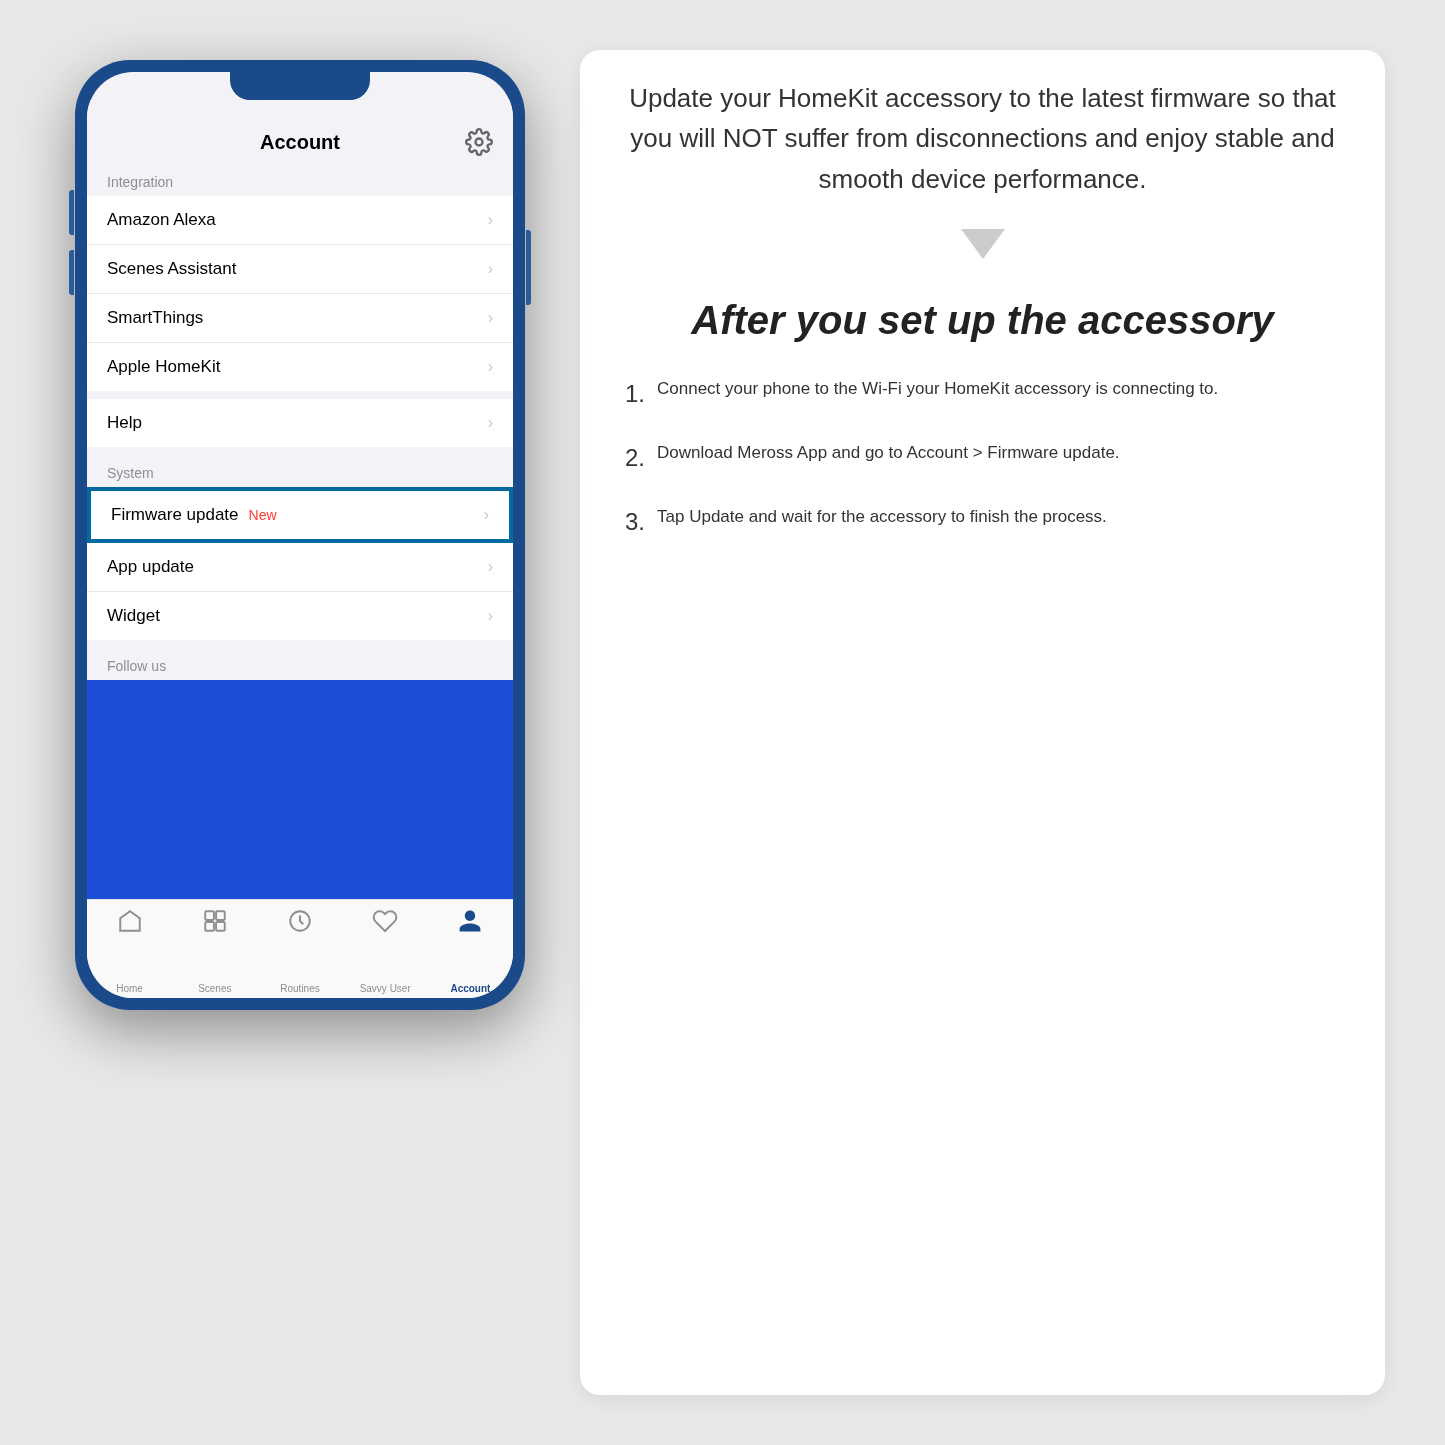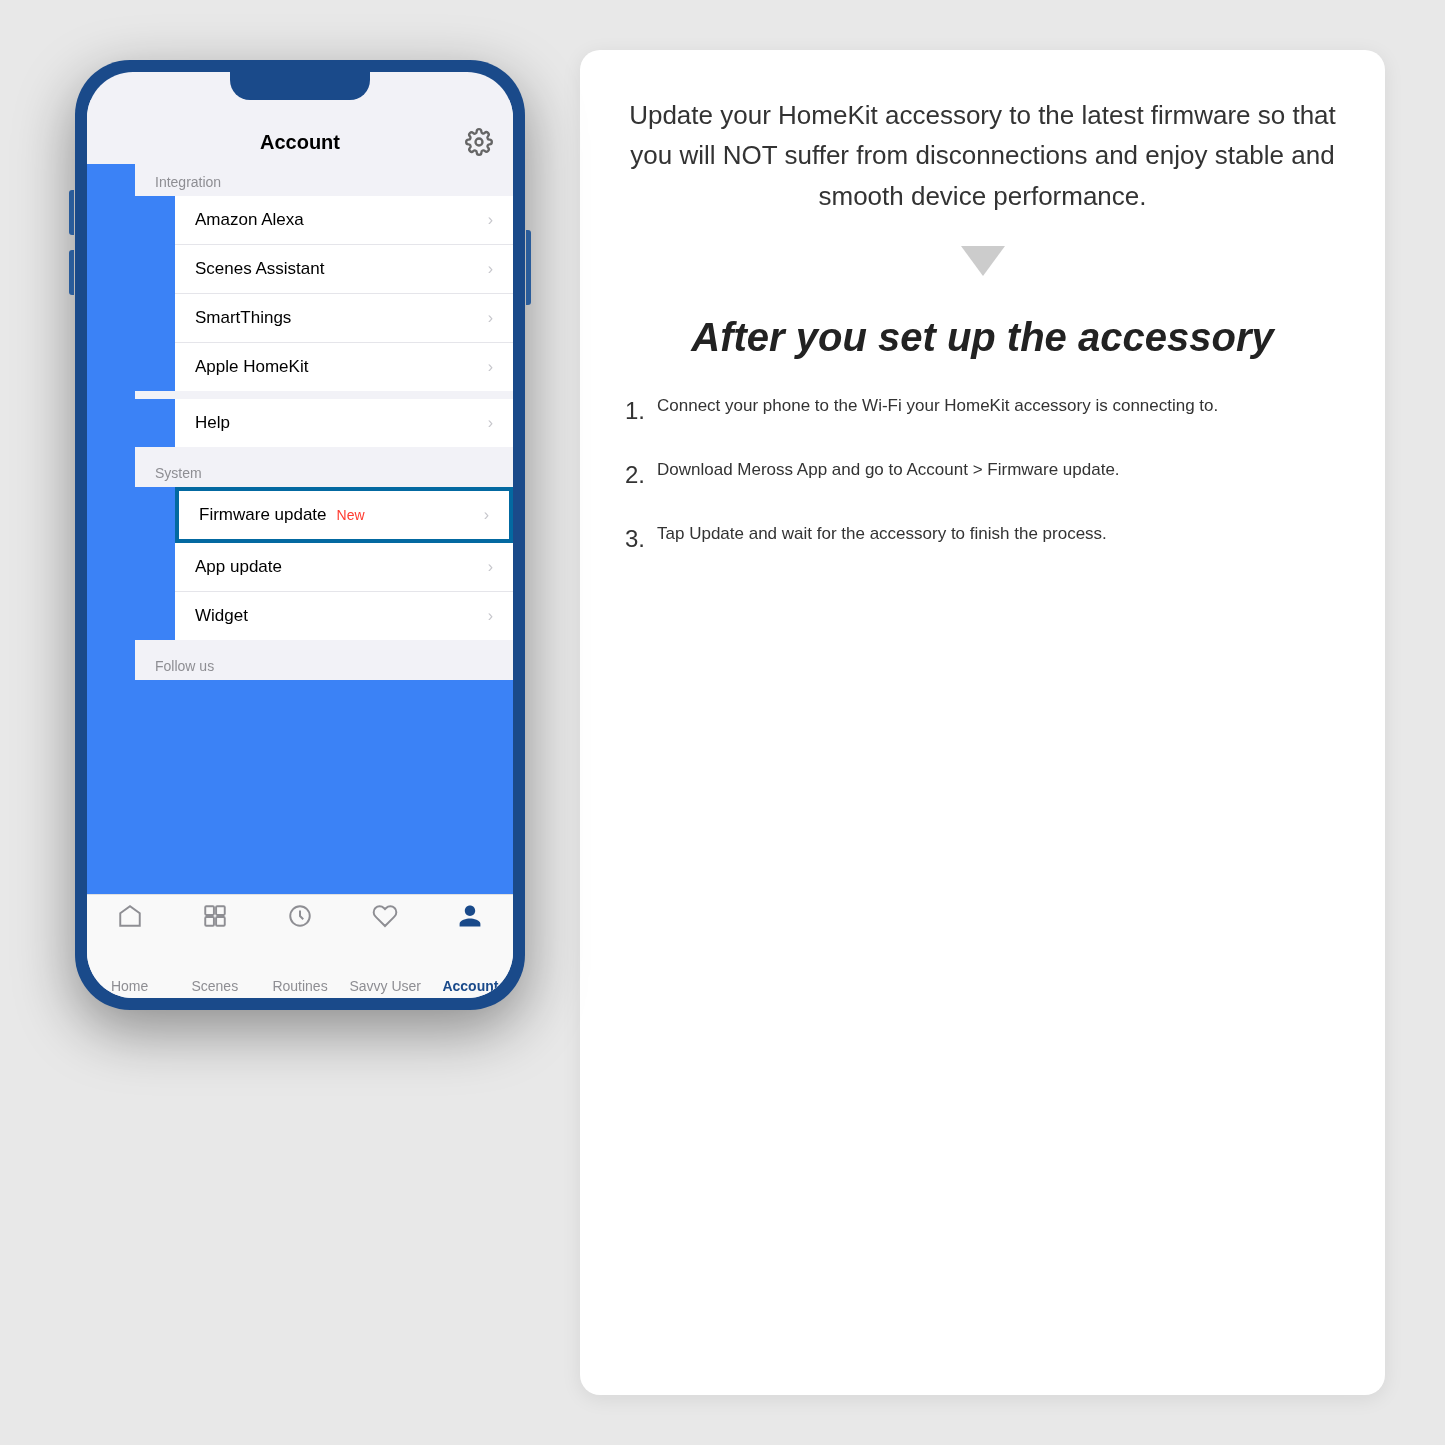--- a/index.html
+++ b/index.html
@@ -113,36 +113,34 @@
     }
     .gear-icon {
       width: 28px;
       height: 28px;
       color: #666;
     }
 
     
     .screen-content {
       flex: 1;
-      background-color: #3b82f6;
+      background-color: #1d4ed8;
       overflow: hidden;
-      padding-left: 48px;
     }
 
     .section-label {
       font-size: 14px;
       color: #8e8e93;
       padding: 10px 20px 6px;
       background-color: #f2f2f7;
     }
 
     .menu-group {
       background-color: #fff;
       margin-bottom: 0;
-      margin-left: 40px;
     }
 
     .menu-item {
       display: flex;
       align-items: center;
       justify-content: space-between;
       padding: 14px 20px;
       border-bottom: 1px solid #e5e5ea;
       background-color: #fff;
     }
@@ -191,21 +189,21 @@
     }
     .tab-icon {
       width: 26px;
       height: 26px;
       color: #8e8e93;
     }
     .tab-icon.active {
       color: #1a4a8a;
     }
     .tab-label {
-      font-size: 14px;
+      font-size: 10px;
       color: #8e8e93;
       margin-top: 46px;
     }
     .tab-label.active {
       color: #1a4a8a;
       font-weight: 600;
     }
 
     
     .phone-side-btn-left {
@@ -234,21 +232,21 @@
       height: 75px;
       background-color: #2a5c9a;
       border-radius: 0 3px 3px 0;
     }
 
     
     .right-panel {
       flex: 1;
       background-color: #fff;
       border-radius: 20px;
-      padding: 45px 45px;
+      padding: 28px 45px;
       display: flex;
       flex-direction: column;
       justify-content: flex-start;
       box-shadow: 0 4px 20px rgba(0,0,0,0.08);
     }
 
     .description-text {
       font-size: 26px;
       color: #333;
       text-align: center;

